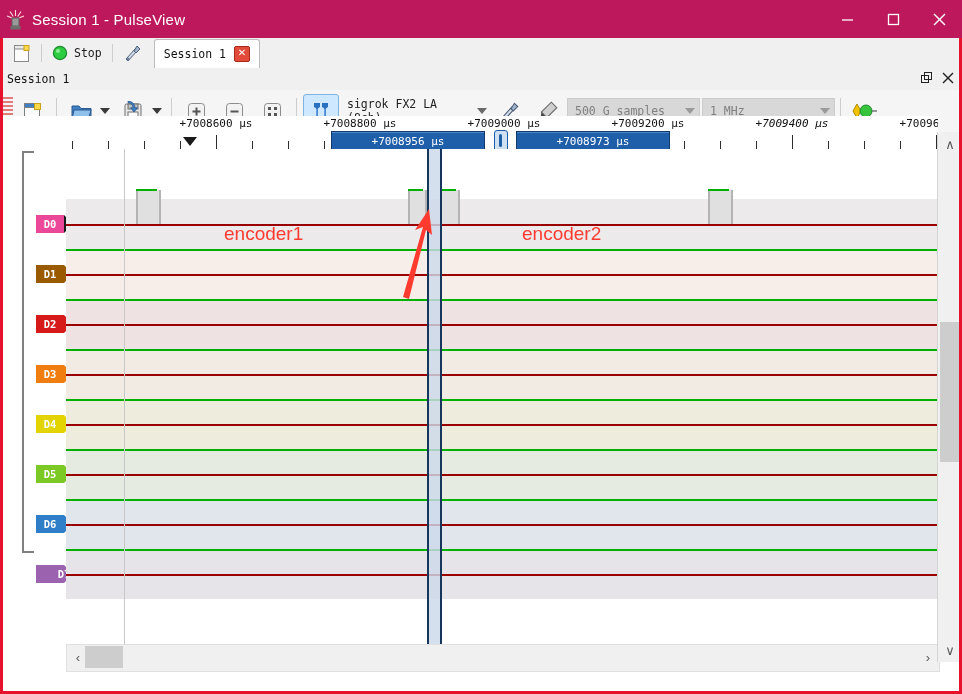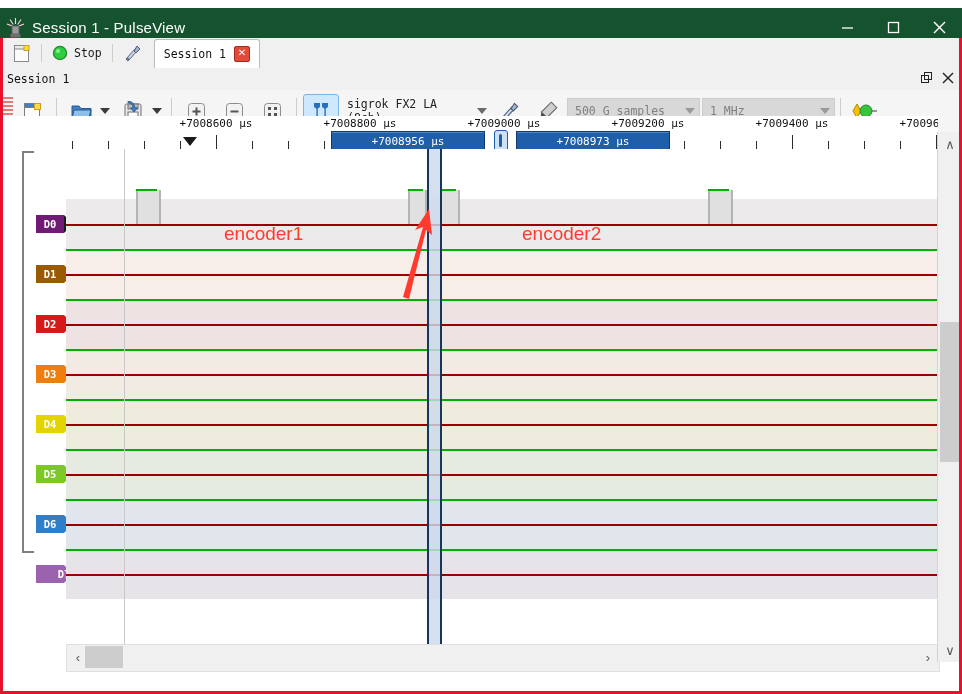--- a/index.html
+++ b/index.html
@@ -5,22 +5,22 @@
   html,body{margin:0;padding:0;}
   body{
     width:962px;height:694px;overflow:hidden;
     font-family:"Liberation Sans",sans-serif;
     background:#f0f0f0;
   }
   .app{position:relative;width:962px;height:694px;background:#ffffff;}
 
   
   .titlebar{
-    position:absolute;left:0;top:8px;width:962px;height:38px;
-    background:#14532d;display:flex;align-items:center;
+    position:absolute;left:0;top:0;width:962px;height:38px;
+    background:#be185d;display:flex;align-items:center;
   }
   .tb-icon{width:30px;height:38px;display:flex;align-items:center;justify-content:center;}
   .tb-title{
     color:#ffffff;font-size:15px;letter-spacing:.2px;margin-left:2px;
     font-family:"Liberation Sans",sans-serif;
   }
   .tb-spacer{flex:1;}
   .tb-btn{
     width:46px;height:38px;display:flex;align-items:center;justify-content:center;
     color:#fff;font-size:15px;
@@ -398,38 +398,38 @@
           <div class="tick minor" style="left: 690px;"></div>
           <div class="tick minor" style="left: 762px;"></div>
           <div class="tick minor" style="left: 798px;"></div>
           <div class="tick minor" style="left: 834px;"></div>
         </div>
       <div id="ruler-labels">
           <div class="rlabel" style="left: 150px;">+7008600 μs</div>
           <div class="rlabel" style="left: 294px;">+7008800 μs</div>
           <div class="rlabel" style="left: 438px;">+7009000 μs</div>
           <div class="rlabel" style="left: 582px;">+7009200 μs</div>
-          <div class="rlabel" style="left: 726px;">+7009400 μs</div>
+          <div class="rlabel" style="left: 726px; font-style: italic;">+7009400 μs</div>
           <div class="rlabel" style="left: 870px;">+7009600 μs</div>
         </div>
       <div class="trigmark" id="trigmark" style="left: 124px;"></div>
       <div class="curflag" id="cur1flag" style="left: 265px; width: 152px;">
         <span>+7008956 μs</span>
       </div>
       <div class="curflag" id="cur2flag" style="left: 450px; width: 152px;">
         <span>+7008973 μs</span>
       </div>
       <div class="curhandle" id="curhandle" style="left: 427.5px;"></div>
     </div>
 
     <div class="chanarea">
       <div class="headercol">
         <div class="bracket"></div>
         <div id="chan-labels">
-            <div class="chlabel" style="top: 75px; background: #701a75; color: rgb(26, 26, 26);">
+            <div class="chlabel" style="top: 75px; background: #ec4899; color: rgb(26, 26, 26);">
               <span style="color: rgb(255, 255, 255); position: relative; z-index: 2;">D0</span>
             </div>
             <div class="chlabel" style="top: 125px; background: rgb(154, 90, 0); color: rgb(154, 90, 0);">
               <span style="color: rgb(255, 255, 255); position: relative; z-index: 2;">D1</span>
             </div>
             <div class="chlabel" style="top: 175px; background: rgb(214, 26, 26); color: rgb(214, 26, 26);">
               <span style="color: rgb(255, 255, 255); position: relative; z-index: 2;">D2</span>
             </div>
             <div class="chlabel" style="top: 225px; background: rgb(240, 125, 16); color: rgb(240, 125, 16);">
               <span style="color: rgb(255, 255, 255); position: relative; z-index: 2;">D3</span>

